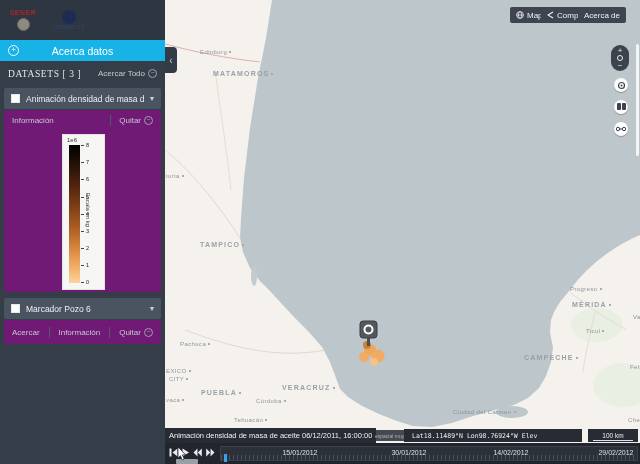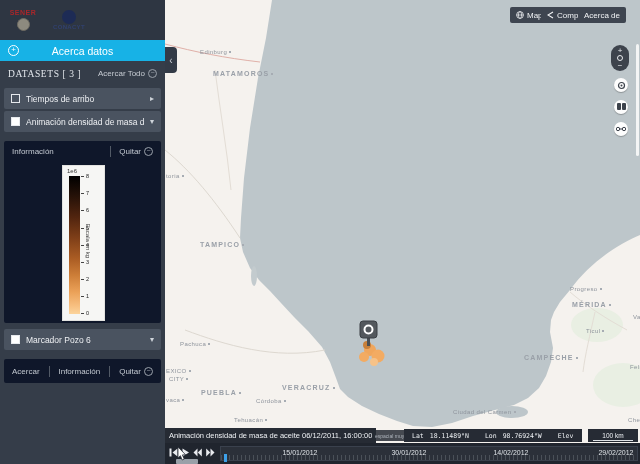--- a/index.html
+++ b/index.html
@@ -53,41 +53,41 @@
   .minus-circle{width:7px;height:7px;border:1px solid #9aa1aa;border-radius:50%;font-size:7px;line-height:6px;
     text-align:center;color:#9aa1aa;display:inline-block;}
 
   .panel{margin:2px 4px;}
   .panel-header{height:21px;background:#4a5360;border-radius:2px;display:flex;align-items:center;padding:0 7px;gap:6px;cursor:pointer;}
   .panel-title{flex:1;font-size:8.5px;color:#eef0f3;white-space:nowrap;overflow:hidden;}
   .chevron{font-size:8px;color:#cfd4da;}
   .checkbox{width:9px;height:9px;border:1px solid #e6e9ed;box-sizing:border-box;background:transparent;cursor:pointer;}
   .checkbox.checked{background:#fff;}
 
-  .panel-body{background:#0f172a;margin-top:9px;border-radius:2px;position:relative;}
+  .panel-body{background:#701a75;margin-top:1px;border-radius:2px;position:relative;}
   .body-actions{display:flex;align-items:center;height:20px;font-size:8px;color:#c3c9d1;}
   .body-actions .cell{padding:0 8px;display:flex;align-items:center;gap:3px;cursor:pointer;}
   .vdiv{width:1px;height:11px;background:#525a66;}
 
   #legend-card{position:absolute;left:58px;top:24px;width:43px;height:156px;background:#f6f6f4;border:1px solid #e3e3e0;box-sizing:border-box;}
   #legend-exp{position:absolute;left:4px;top:2px;font-size:6px;color:#333;}
   #legend-bar{position:absolute;left:6px;top:10px;width:11px;height:138px;
     background:linear-gradient(to bottom,#000 0%,#271208 15%,#52250f 30%,#7f3f18 45%,#ab5d24 60%,#cd7e38 72%,#eba158 84%,#f7bf80 94%,#fcd49c 100%);}
   .cb-tick{position:absolute;left:23px;font-size:5.5px;color:#222;}
   .cb-tick::before{content:"";position:absolute;left:-5px;top:3px;width:3px;height:1px;background:#444;}
   #legend-axis{position:absolute;right:-1px;top:72px;font-size:6px;color:#444;transform:rotate(90deg);transform-origin:center;white-space:nowrap;}
 
   
   .body-actions.three{justify-content:space-between;height:24px;}
 
   
   .status-box{position:absolute;background:#262b34;color:#eef1f4;display:flex;align-items:center;box-sizing:border-box;}
   #anim-box{left:165px;top:428px;height:15px;padding:0 4px;font-size:7.5px;}
   #attr-box{left:372px;top:430px;height:11px;padding:0 3px;font-size:5px;color:#aeb4bc;background:rgba(38,43,52,.85);}
-  #latlon-box{left:404px;top:429px;height:13px;width:178px;padding:0 8px;font-family:"DejaVu Sans Mono",monospace;font-size:6.5px;gap:6px;}
+  #latlon-box{left:404px;top:429px;height:13px;width:178px;padding:0 8px;font-family:"DejaVu Sans Mono",monospace;font-size:6.5px;gap:0;}
   #scale-box{left:588px;top:429px;height:13px;width:50px;}
   #scale-inner{margin:0 auto;width:40px;text-align:center;font-size:6.5px;border-bottom:1px solid #dfe3e6;line-height:9px;}
 
   
   #timeline{position:absolute;left:165px;top:443px;width:475px;height:21px;background:#20252e;}
   .transport{position:absolute;top:5px;width:9px;height:9px;cursor:pointer;}
   #tl-track{position:absolute;left:55px;top:3px;right:2px;height:15px;background:#2b3039;border:1px solid #3a414d;box-sizing:border-box;cursor:pointer;
     background-image:repeating-linear-gradient(to right,#4a5058 0,#4a5058 1px,transparent 1px,transparent 4px);
     background-size:100% 5px;background-position:0 100%;background-repeat:no-repeat;}
   .tl-date{position:absolute;top:2px;transform:translateX(-50%);font-size:7px;color:#dde1e5;white-space:nowrap;}
@@ -216,27 +216,20 @@
     </div>
 
     <div id="datasets-row">
       <span id="datasets-label">DATASETS  [ 3 ]</span>
       <span class="small-action">
         <span>Acercar Todo</span>
         <span class="minus-circle">−</span>
       </span>
     </div>
 
-    <div class="panel">
-      <div class="panel-header">
-        <span class="checkbox"></span>
-        <span class="panel-title">Tiempos de arribo</span>
-        <span class="chevron">▸</span>
-      </div>
-    </div>
 
     <div class="panel">
       <div class="panel-header">
         <span class="checkbox checked"></span>
         <span class="panel-title">Animación densidad de masa de aceite</span>
         <span class="chevron">▾</span>
       </div>
       <div class="panel-body" style="height:182px">
         <div class="body-actions">
           <span class="cell" style="flex:1">

